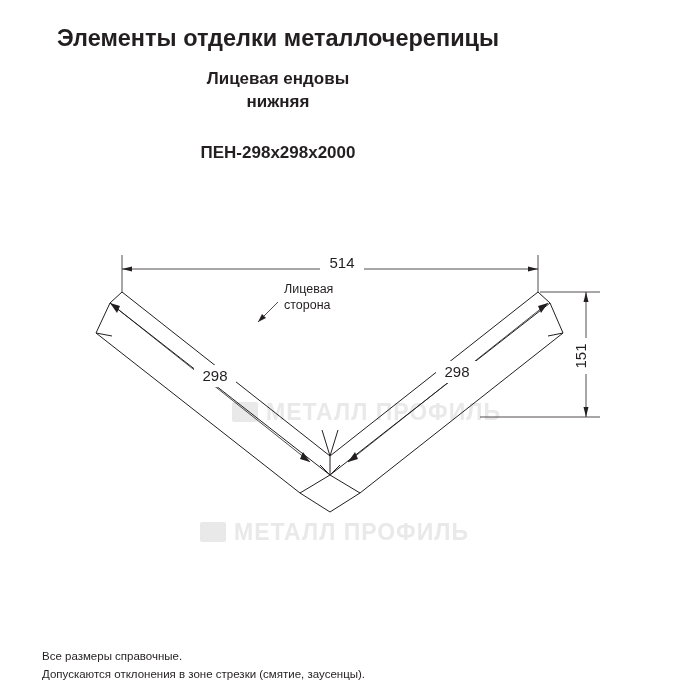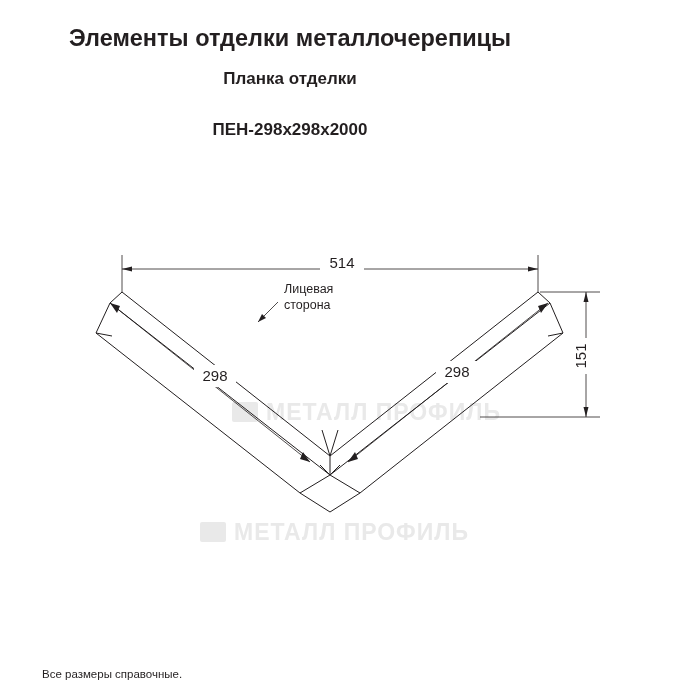--- a/index.html
+++ b/index.html
@@ -16,21 +16,21 @@
     overflow: hidden;
   }
   .page {
     position: relative;
     width: 700px;
     height: 700px;
   }
   .header {
     position: absolute;
     top: 0;
-    left: 12px;
+    left: 0;
     width: 556px;
     text-align: center;
   }
   .title-main {
     font-size: 23.5px;
     font-weight: bold;
     margin-top: 26px;
     letter-spacing: 0px;
     line-height: 1.1;
   }
@@ -86,21 +86,22 @@
   }
 </style>
 </head>
 <body>
 
 <div class="page">
 
   <div class="header">
     <div class="title-main">Элементы отделки металлочерепицы</div>
     <div class="title-sub">
-      <div>Планка отделки</div>
+      <div>Лицевая ендовы</div>
+      <div>нижняя</div>
     </div>
     <div class="title-code">ПЕН-298x298x2000</div>
   </div>
 
   <div class="drawing">
     <svg width="700" height="440" viewBox="0 0 700 440">
 
       <g class="wm">
         <g transform="translate(232,228)">
           <rect x="0" y="4" width="26" height="20" rx="2"></rect>
@@ -186,15 +187,16 @@
       </g>
       <rect x="278" y="112" width="78" height="34" fill="#ffffff" stroke="none"></rect>
       <text class="face-text" x="284" y="123">Лицевая</text>
       <text class="face-text" x="284" y="139">сторона</text>
 
     </svg>
   </div>
 
   <div class="footnotes">
     <div>Все размеры справочные.</div>
+    <div>Допускаются отклонения в зоне стрезки (смятие, заусенцы).</div>
   </div>
 
 </div>
 
 </body></html>

